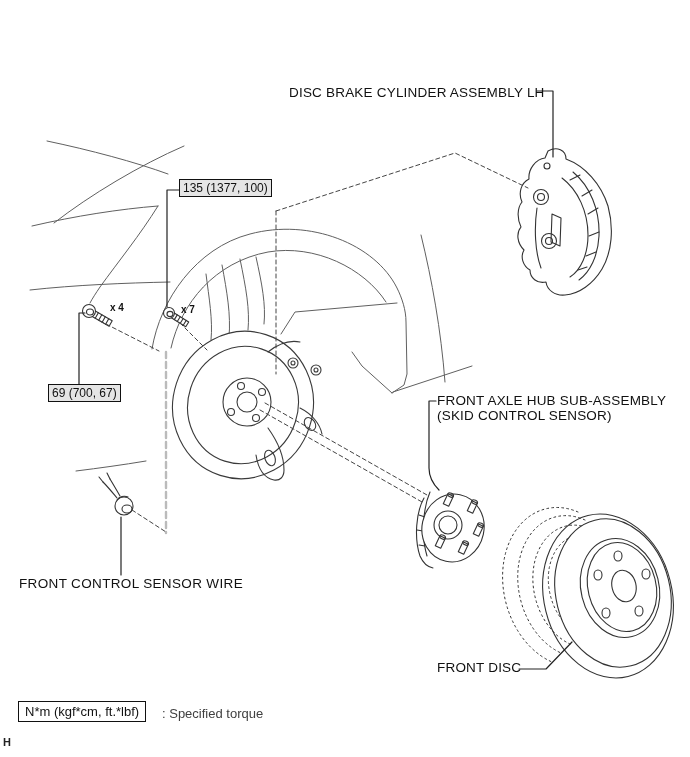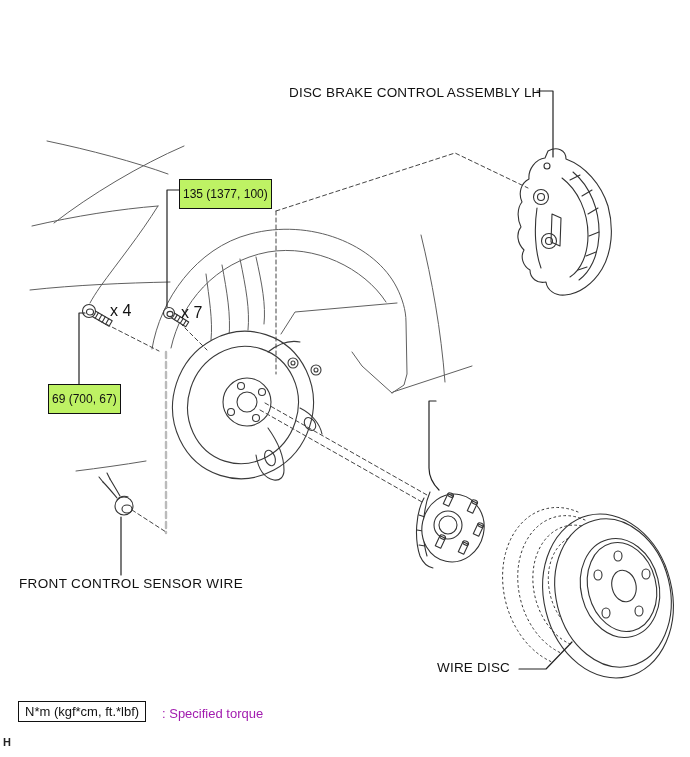--- a/index.html
+++ b/index.html
@@ -6,29 +6,29 @@
   .stage{
     position:relative;width:690px;height:757px;background:#ffffff;overflow:hidden;
     font-family:"Liberation Sans", sans-serif;color:#1a1a1a;
   }
   .artwork{position:absolute;left:0;top:0;width:690px;height:757px;}
   .lbl{
     position:absolute;font-size:13.5px;letter-spacing:.2px;white-space:nowrap;
     color:#111;line-height:15px;
   }
   .torque-box{
-    position:absolute;border:1.6px solid #111;background:#bef264;
-    font-size:12px;padding:7px 3px;white-space:nowrap;color:#111;
+    position:absolute;border:1.6px solid #111;background:#e5e5e5;
+    font-size:12px;padding:1px 3px;white-space:nowrap;color:#111;
   }
   .legend-units{
     position:absolute;border:1.5px solid #111;background:#fff;
     font-size:13px;padding:2px 6px;white-space:nowrap;color:#111;
   }
-  .legend-note{position:absolute;font-size:13px;white-space:nowrap;color:#a21caf;}
-  .qty{position:absolute;font-size:16px;font-weight:400;color:#111;white-space:nowrap;}
+  .legend-note{position:absolute;font-size:13px;white-space:nowrap;color:#404040;}
+  .qty{position:absolute;font-size:10px;font-weight:700;color:#111;white-space:nowrap;}
   .footer-mark{position:absolute;font-size:11px;font-weight:700;color:#222;}
 </style>
 </head>
 <body>
 
 <div class="stage">
 
   <svg class="artwork" viewBox="0 0 690 757" fill="none" stroke-linecap="round" stroke-linejoin="round">
 
     <g stroke="#606060" stroke-width="1">
@@ -195,34 +195,38 @@
     <g stroke="#222222" stroke-width="1.2">
       <path d="M537,91 L553,91 L553,157"></path>
       <path d="M181,190 L167,190 L167,307"></path>
       <path d="M85,313 L79,313 L79,384"></path>
       <path d="M436,401 L429,401 L429,468 C429,478 433,484 439,490"></path>
       <path d="M121,517 L121,575"></path>
       <path d="M519,669 L546,669 L572,642"></path>
     </g>
   </svg>
 
-  <div class="lbl" style="left:289px;top:85px;">DISC BRAKE CONTROL ASSEMBLY LH</div>
+  <div class="lbl" style="left:289px;top:85px;">DISC BRAKE CYLINDER ASSEMBLY LH</div>
 
   <div class="torque-box" style="left:179px;top:179px;">135 (1377, 100)</div>
 
   <div class="qty" style="left:110px;top:302px;">x 4</div>
 
   <div class="qty" style="left:181px;top:304px;">x 7</div>
 
   <div class="torque-box" style="left:48px;top:384px;">69 (700, 67)</div>
 
+  <div class="lbl" style="left:437px;top:393px;">
+    <div>FRONT AXLE HUB SUB-ASSEMBLY</div>
+    <div>(SKID CONTROL SENSOR)</div>
+  </div>
 
   <div class="lbl" style="left:19px;top:576px;letter-spacing:.35px;">FRONT CONTROL SENSOR WIRE</div>
 
-  <div class="lbl" style="left:437px;top:660px;">WIRE DISC</div>
+  <div class="lbl" style="left:437px;top:660px;">FRONT DISC</div>
 
   <div class="legend-units" style="left:18px;top:701px;">N*m (kgf*cm, ft.*lbf)</div>
 
   <div class="legend-note" style="left:162px;top:706px;">: Specified torque</div>
 
   <div class="footer-mark" style="left:3px;top:736px;">H</div>
 
 </div>
 
 </body></html>

